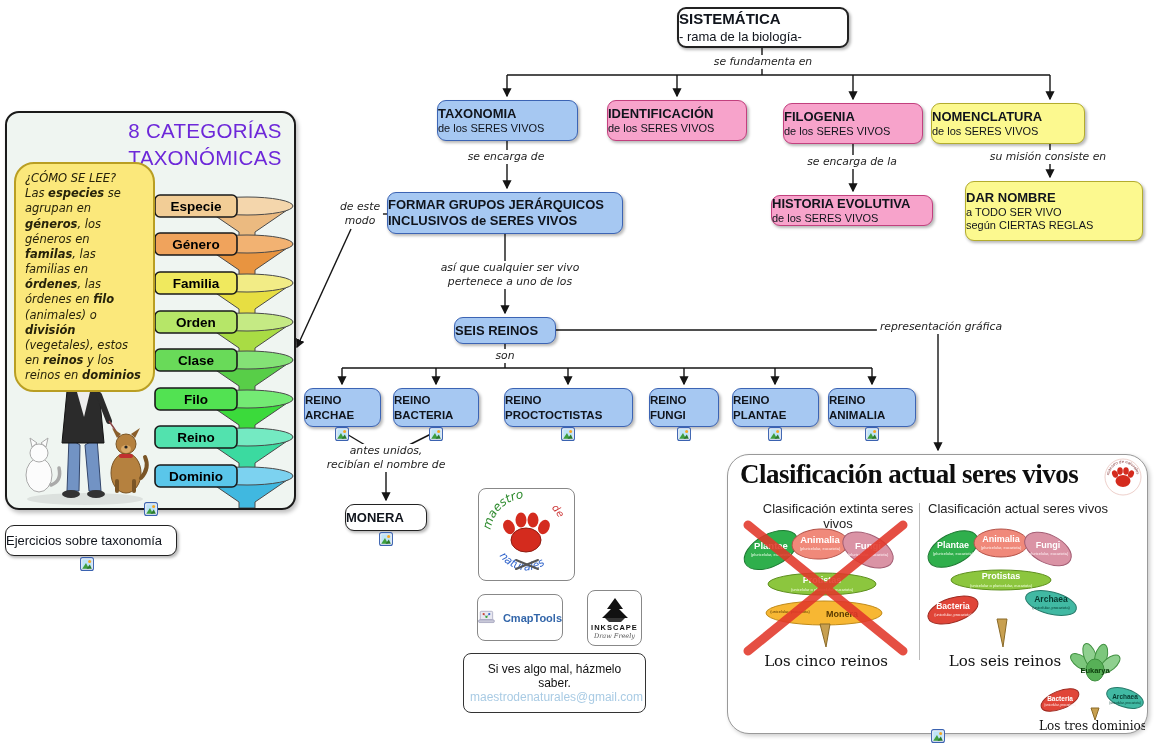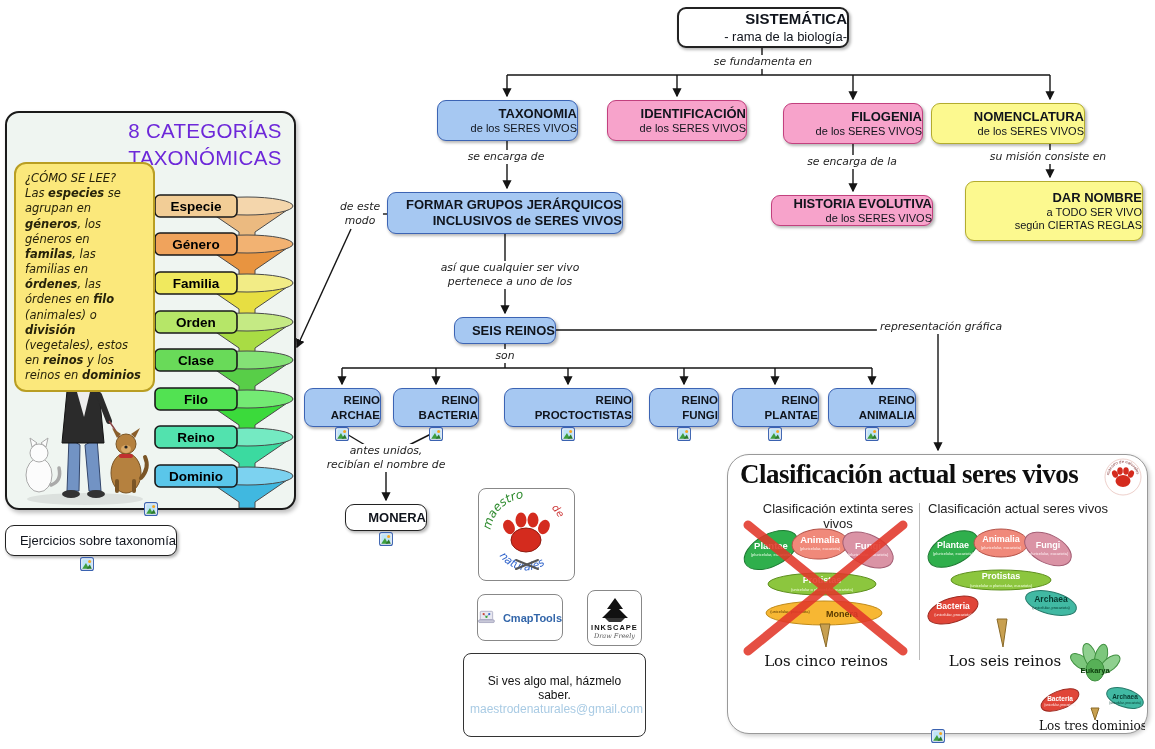--- a/index.html
+++ b/index.html
@@ -1,54 +1,54 @@
 <!DOCTYPE html>
 <html><head>
 <meta charset="utf-8">
 <style>
   *{margin:0;padding:0;box-sizing:border-box}
   body{background:#fff;font-family:"Liberation Sans",sans-serif}
   .stage{position:relative;width:1155px;height:749px;background:#fff;overflow:hidden}
   .wires{position:absolute;left:0;top:0;z-index:1}
-  .node{position:absolute;z-index:2;display:flex;flex-direction:column;align-items:flex-end;justify-content:center;
+  .node{position:absolute;z-index:2;display:flex;flex-direction:column;align-items:flex-start;justify-content:center;
         text-align:center;border-radius:9px;border:1.6px solid #222;background:#fff;
         box-shadow:1.5px 2px 3px rgba(0,0,0,.28);line-height:1.22;color:#10141c}
   .node .nt{font-weight:bold;font-size:13px}
   .node .ns{font-weight:normal;font-size:11px}
   .node .nl{font-weight:400;font-size:13px}
   .node.blue{background:#A6C8F2;border-color:#3C64B4}
   .node.pink{background:#F7A3CB;border-color:#C2407E}
   .node.yellow{background:#FCF98F;border-color:#B3AC2E}
   .node.small div{font-weight:bold;font-size:11.5px}
   .phrase{position:absolute;z-index:3;transform:translateX(-50%);font-family:"DejaVu Sans",sans-serif;
           font-style:italic;font-size:10.8px;color:#222;background:#fff;padding:0 3px;
           white-space:nowrap;text-align:center;line-height:1.3}
   .phrase span{display:block}
   .resicon{position:absolute;z-index:4;cursor:pointer}
   .left-panel{position:absolute;left:5px;top:111px;width:291px;height:399px;background:#EFF5F1;
               border:2px solid #1a1a1a;border-radius:14px;z-index:2;box-shadow:2px 3px 4px rgba(0,0,0,.25)}
   .lp-title{position:absolute;left:104px;top:5px;width:188px;text-align:center;font-size:20.5px;color:#6d28d9;
             line-height:1.3;letter-spacing:.3px;z-index:3}
   .bubble{position:absolute;left:7px;top:49px;width:141px;min-height:192px;background:#FBE87B;
-          border:2px solid #B99E23;border-radius:12px;padding:7px 9px;font-family:"DejaVu Sans",sans-serif;
+          border:2px solid #B99E23;border-radius:20px;padding:7px 9px;font-family:"DejaVu Sans",sans-serif;
           font-style:italic;font-size:11.5px;line-height:1.32;color:#26220a;white-space:pre-wrap;z-index:3}
   .bubble .b{font-weight:bold}
   .lp-art{position:absolute;left:0;top:0;z-index:2}
   .right-panel{position:absolute;left:727px;top:454px;width:421px;height:280px;background:#fff;
                border:1.5px solid #999;border-radius:22px;z-index:2;box-shadow:2px 2px 4px rgba(0,0,0,.2)}
   .rp-title{position:absolute;left:12px;top:4px;font-family:"Liberation Serif",serif;font-weight:bold;
             font-size:27px;color:#0e0e0e;letter-spacing:-.5px;white-space:nowrap}
   .rp-header{position:absolute;top:46px;text-align:center;font-size:13px;font-weight:500;color:#222}
   .rp-divider{position:absolute;left:191px;top:48px;width:1px;height:157px;background:#bbb}
   .rp-diagram{position:absolute}
   .rp-paw{position:absolute;right:5px;top:3px}
   .credit-box{position:absolute;background:#fff;border:1.5px solid #888;border-radius:8px;z-index:2;
               display:flex;align-items:center;justify-content:center}
   .feedback{position:absolute;left:463px;top:653px;width:183px;background:#fff;border:1.6px solid #333;
-            border-radius:8px;z-index:2;padding:20px 6px;text-align:center}
+            border-radius:8px;z-index:2;padding:8px 6px;text-align:center}
   .feedback .f1{font-size:12px;color:#111}
   .feedback .f2{font-size:12px;color:#A9CBE4}
 </style>
 </head>
 <body>
 
 <div class="stage">
 
   <svg class="wires" width="1155" height="749" viewBox="0 0 1155 749">
     <defs>

